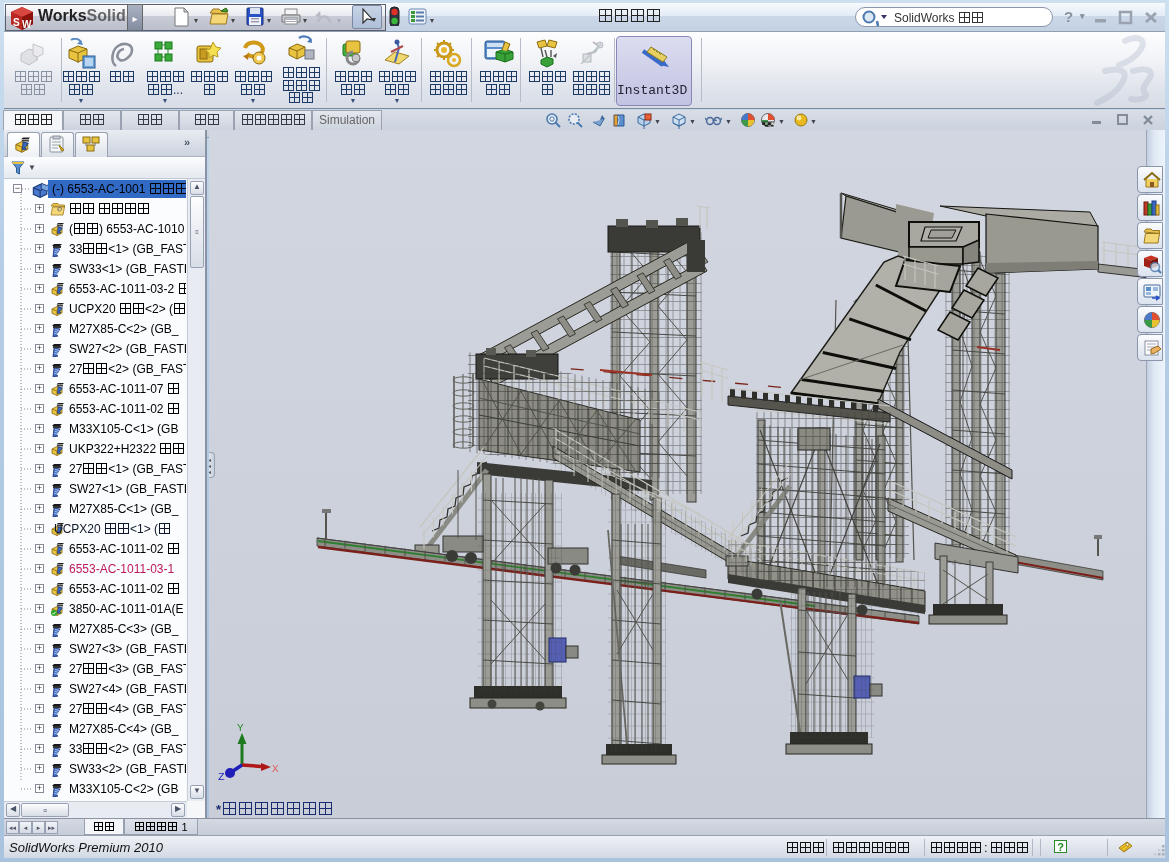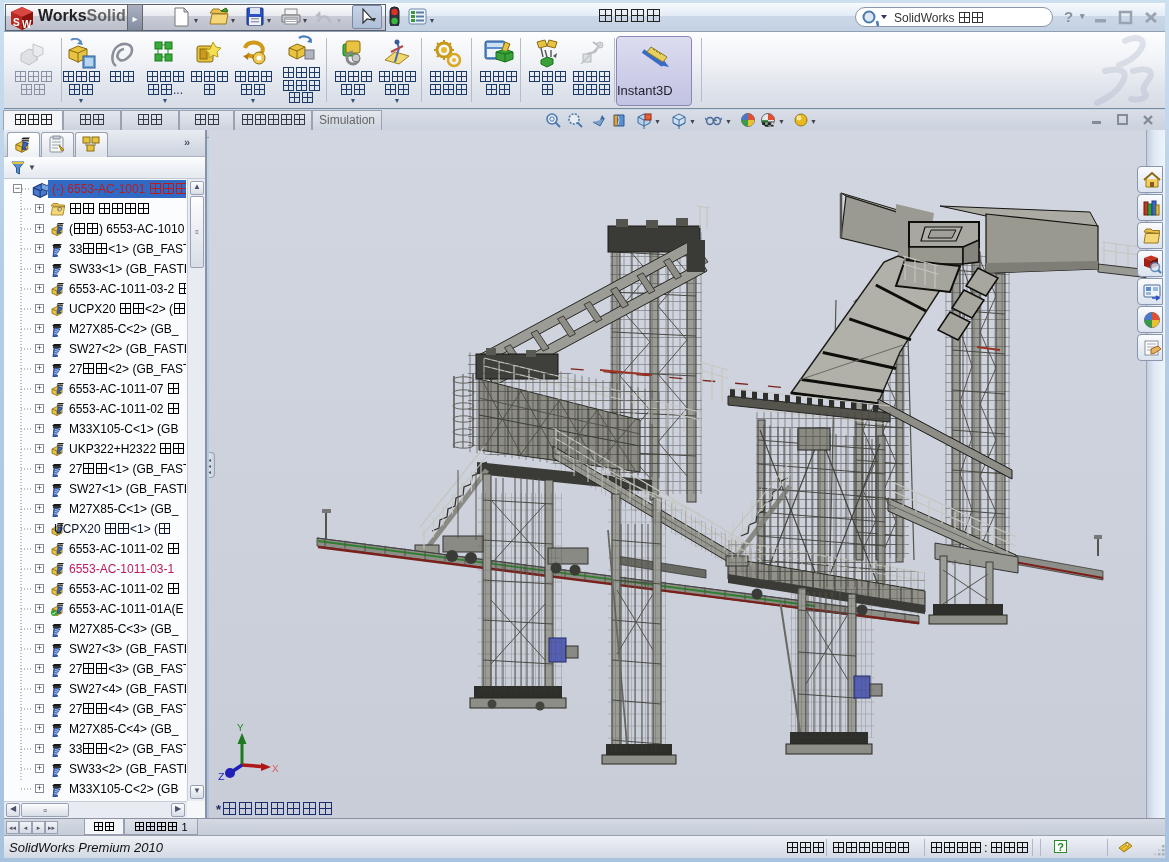--- a/index.html
+++ b/index.html
@@ -27,21 +27,21 @@
 #searchtext{position:absolute;left:38px;top:3px;font-size:12px;color:#333;}
 .winbtn{position:absolute;top:10px;color:#848c9a;font-weight:bold;}
 
 #ribbon{left:4px;top:32px;width:1161px;height:77px;background:linear-gradient(180deg,#fdfdfe,#f0f2f6 40%,#dfe3eb 75%,#d7dce6);border-bottom:1px solid #808896;}
 .rbtn{position:absolute;top:2px;width:50px;height:72px;text-align:center;}
 .rbtn .ric{display:block;margin:4px auto 0;width:32px;height:32px;}
 .rbtn .rlb{display:block;font-size:12px;line-height:13px;color:#1c3a63;margin-top:1px;}
 .rbtn .rdd{display:block;font-size:7px;color:#33507a;margin-top:0px;}
 .rsep{position:absolute;top:6px;width:1px;height:64px;background:#b6bcc8;}
 #instant3d{position:absolute;left:616px;top:36px;width:76px;height:70px;background:linear-gradient(180deg,#dcdcf0,#c2c2e2);border:1px solid #8888b8;border-radius:4px;}
-#instant3d .lbl{position:absolute;left:0;right:8px;top:46px;text-align:left;font-size:13px;color:#223;}
+#instant3d .lbl{position:absolute;left:0;right:8px;top:46px;text-align:left;font-size:13px;color:#223;font-family:Liberation Mono, monospace;}
 #dswm{left:1075px;top:33px;width:90px;height:75px;opacity:.34}
 
 #tabrow{left:4px;top:110px;width:1161px;height:28px;background:linear-gradient(180deg,#d8dde6,#c8cfdb);border-bottom:1px solid #98a0b0;}
 .ctab{position:absolute;top:0;height:20px;font-size:12px;color:#333a46;text-align:center;line-height:19px;background:linear-gradient(180deg,#e3e7ee,#cdd3de);border:1px solid #9aa2b2;border-bottom:none;}
 .ctab.active{background:#f4f5f8;color:#222;z-index:2;}
 .hudico{position:absolute;top:2px;width:17px;height:17px;}
 .hdd{position:absolute;top:8px;font-size:7px;color:#445;}
 
 #panel{left:4px;top:130px;width:203px;height:688px;background:#f6f7f9;border-right:2px solid #8a92a4;}
 #ptabs{position:absolute;left:0;top:0;width:100%;height:27px;background:linear-gradient(180deg,#e8ecf2,#ccd3df);border-bottom:1px solid #aab2c0;}
@@ -513,21 +513,21 @@
   <line x1="17" y1="590" x2="27" y2="590" stroke="#888" stroke-dasharray="1 2"></line>
   <line x1="17" y1="610" x2="27" y2="610" stroke="#888" stroke-dasharray="1 2"></line>
   <line x1="9" y1="10" x2="27" y2="10" stroke="#888" stroke-dasharray="1 2"></line>
   </svg>
   <div class="trow" style="top:0px">
         <span class="tsel"></span>
         <span class="texp" style="left:9px">−</span>
         <svg class="tico" style="left:26px;width:18px;height:18px" viewBox="0 0 16 16">
           <use href="#ir"></use>
         </svg>
-        <span class="tx" style="position:absolute;left:48px;color:#b91c1c;z-index:3">(-) 6553-AC-1001 <i class="k"></i><i class="k"></i><i class="k"></i></span>
+        <span class="tx" style="position:absolute;left:48px;color:#000000;z-index:3">(-) 6553-AC-1001 <i class="k"></i><i class="k"></i><i class="k"></i></span>
       </div>
   <div class="trow" style="top:20px">
         <span class="texp" style="left:31px">+</span>
         <svg class="tico" style="left:46px;width:16px;height:16px" viewBox="0 0 16 16">
           <use href="#if"></use>
         </svg>
         <span class="tx" style="position:absolute;left:65px;color:#000;z-index:3"><i class="k"></i><i class="k"></i> <i class="k"></i><i class="k"></i><i class="k"></i><i class="k"></i></span>
       </div>
   <div class="trow" style="top:40px">
         <span class="texp" style="left:31px">+</span>
@@ -660,21 +660,21 @@
         <svg class="tico" style="left:46px;width:16px;height:16px" viewBox="0 0 16 16">
           <use href="#ia"></use>
         </svg>
         <span class="tx" style="position:absolute;left:65px;color:#000;z-index:3">6553-AC-1011-02 <i class="k"></i></span>
       </div>
   <div class="trow" style="top:420px">
         <span class="texp" style="left:31px">+</span>
         <svg class="tico" style="left:46px;width:16px;height:16px" viewBox="0 0 16 16">
           <use href="#iag"></use>
         </svg>
-        <span class="tx" style="position:absolute;left:65px;color:#000;z-index:3">6553-AC-1011-01A(E</span>
+        <span class="tx" style="position:absolute;left:65px;color:#000;z-index:3">3850-AC-1011-01A(E</span>
       </div>
   <div class="trow" style="top:440px">
         <span class="texp" style="left:31px">+</span>
         <svg class="tico" style="left:46px;width:16px;height:16px" viewBox="0 0 16 16">
           <use href="#ip"></use>
         </svg>
         <span class="tx" style="position:absolute;left:65px;color:#000;z-index:3">M27X85-C&lt;3&gt; (GB_</span>
       </div>
   <div class="trow" style="top:460px">
         <span class="texp" style="left:31px">+</span>

